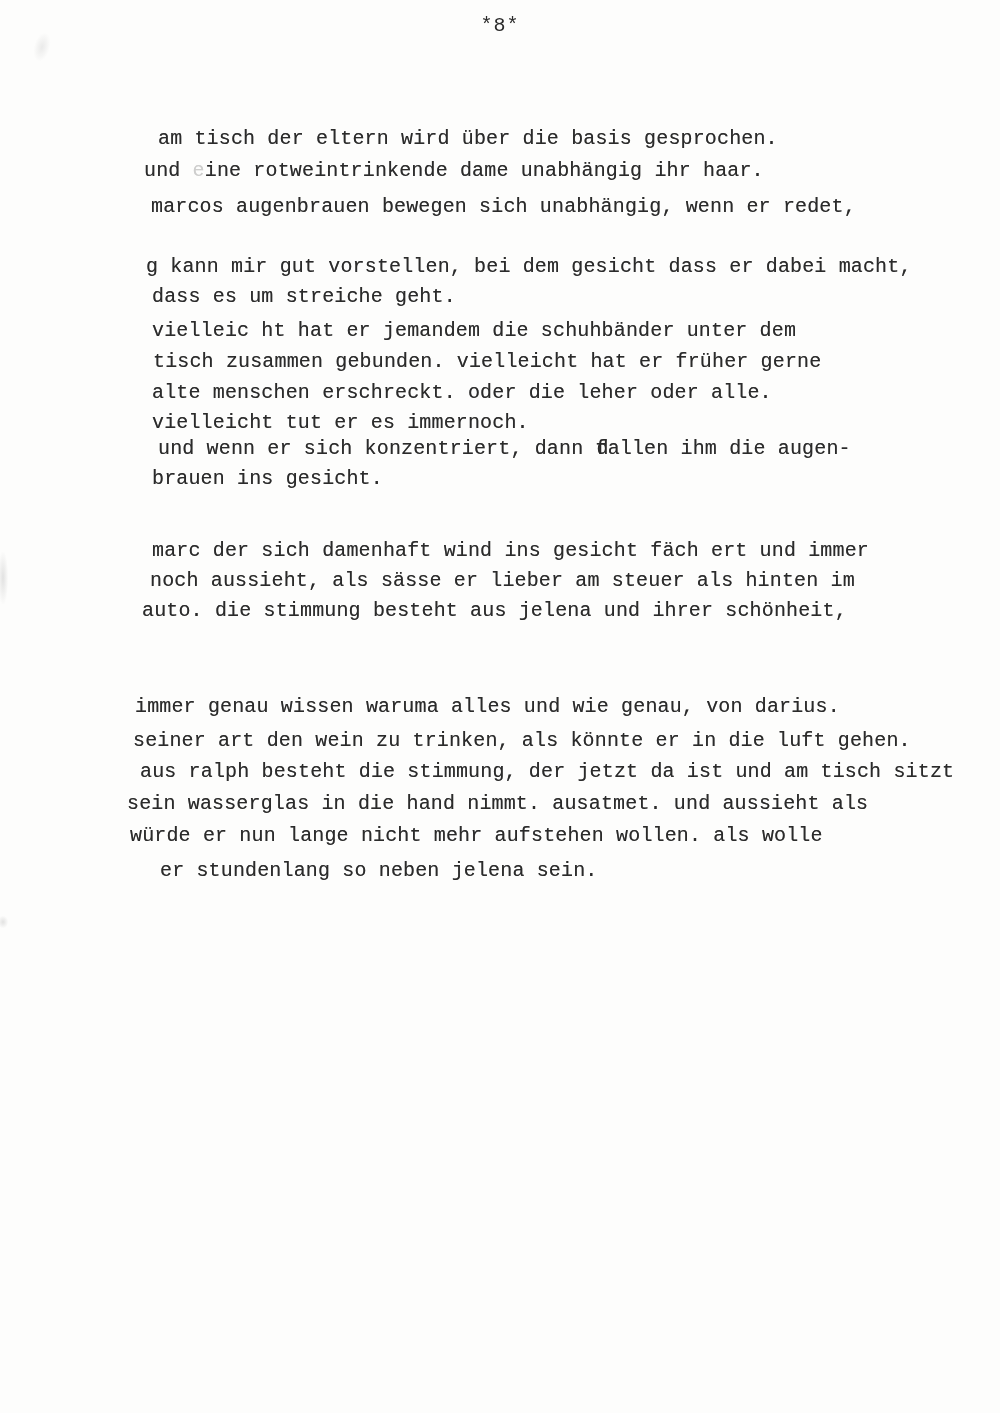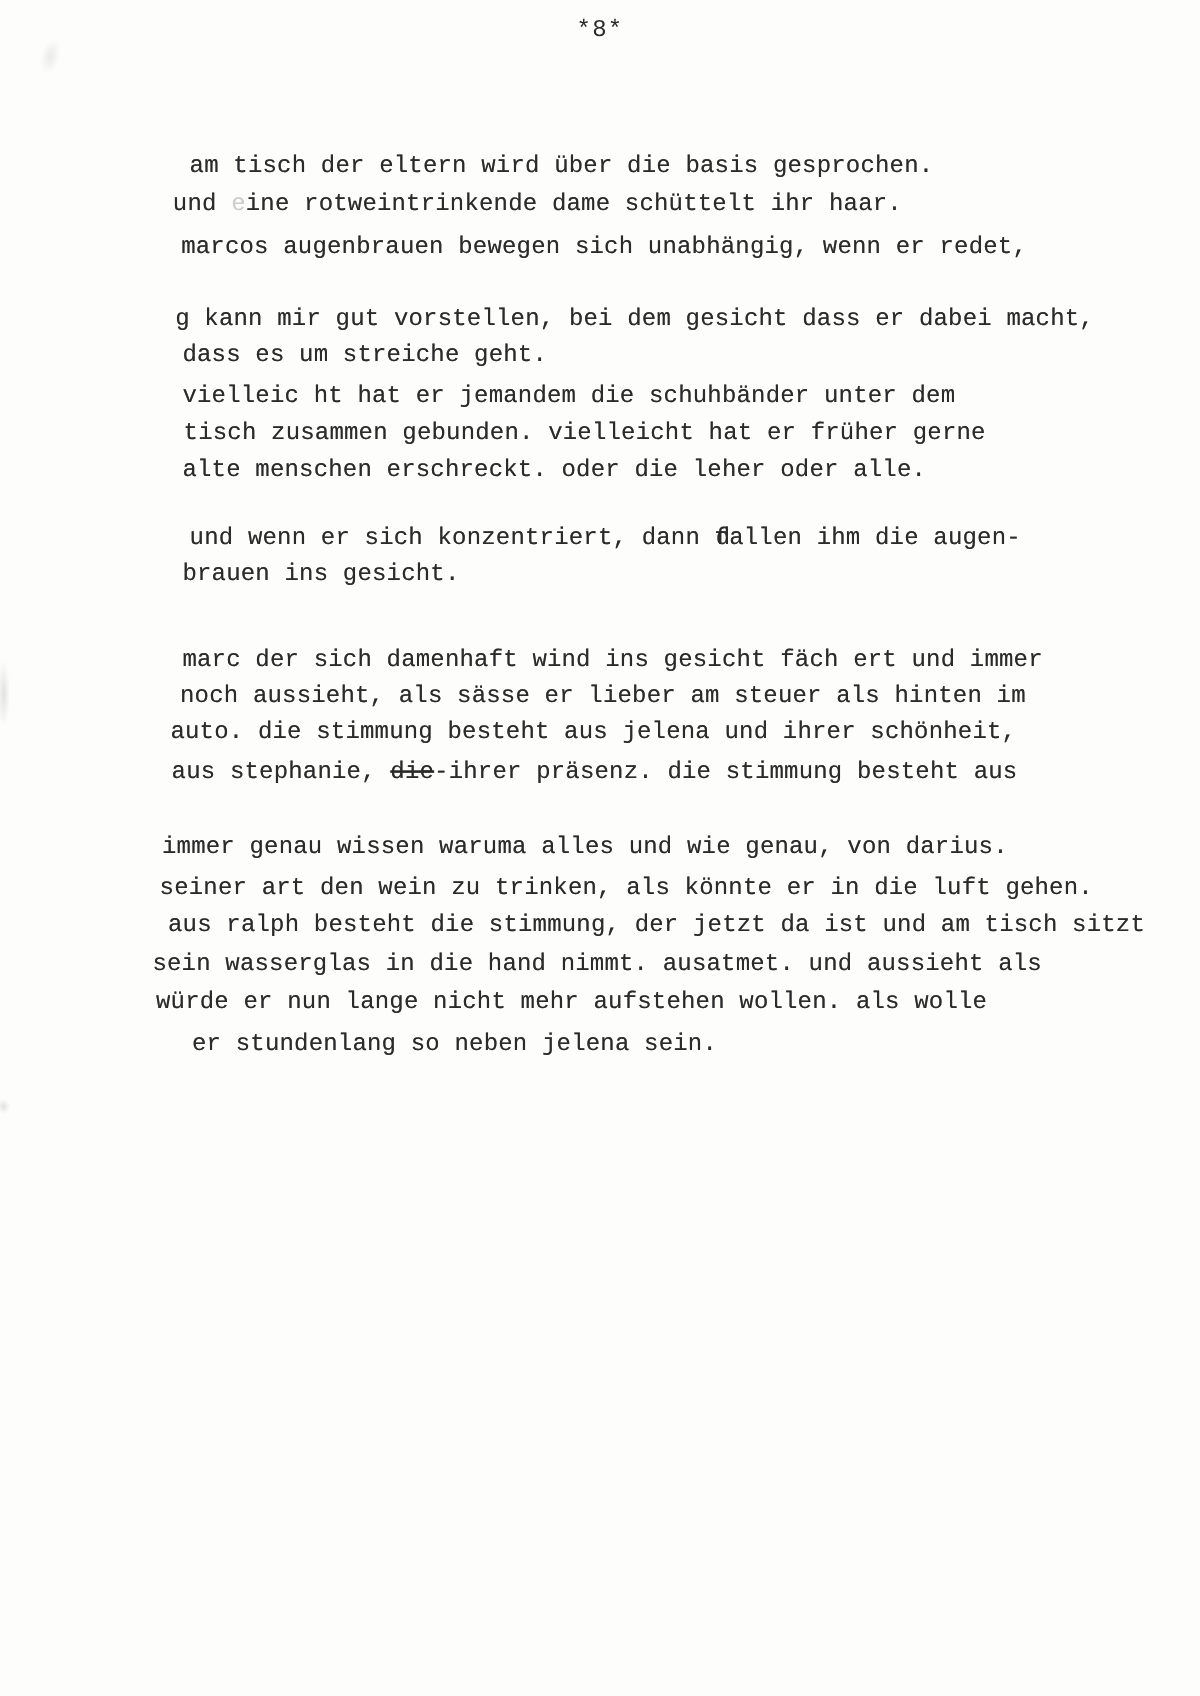--- a/index.html
+++ b/index.html
@@ -74,39 +74,39 @@
 <div class="page">
 
   <div class="smudge smudge-a"></div>
   <div class="smudge smudge-b"></div>
   <div class="smudge smudge-c"></div>
 
   <div class="page-number">*8*</div>
 
   <div class="line" style="top:126px;left:158px">am tisch der eltern wird über die basis gesprochen.</div>
 
-  <div class="line" style="top:158px;left:144px"><span>und </span><span class="faint">e</span><span>ine rotweintrinkende dame schüttelt ihr haar.</span></div>
+  <div class="line" style="top:158px;left:144px"><span>und </span><span class="faint">e</span><span>ine rotweintrinkende dame unabhängig ihr haar.</span></div>
 
   <div class="line" style="top:194px;left:151px">marcos augenbrauen bewegen sich unabhängig, wenn er redet,</div>
   <div class="line" style="top:254px;left:146px">g kann mir gut vorstellen, bei dem gesicht dass er dabei macht,</div>
   <div class="line" style="top:284px;left:152px">dass es um streiche geht.</div>
 
   <div class="line" style="top:318px;left:152px">vielleic ht hat er jemandem die schuhbänder unter dem</div>
   <div class="line" style="top:349px;left:153px">tisch zusammen gebunden. vielleicht hat er früher gerne</div>
   <div class="line" style="top:380px;left:152px">alte menschen erschreckt. oder die leher oder alle.</div>
+  <div class="line" style="top:410px;left:152px">vielleicht tut er es immernoch.</div>
 
   <div class="line" style="top:436px;left:158px"><span>und wenn er sich konzentriert, dann </span><span class="ovr"><span>f</span><span class="ovr2">d</span></span><span>allen ihm die augen-</span></div>
 
   <div class="line" style="top:466px;left:152px">brauen ins gesicht.</div>
 
   <div class="line" style="top:538px;left:152px">marc der sich damenhaft wind ins gesicht fäch ert und immer</div>
   <div class="line" style="top:568px;left:150px">noch aussieht, als sässe er lieber am steuer als hinten im</div>
   <div class="line" style="top:598px;left:142px">auto. die stimmung besteht aus jelena und ihrer schönheit,</div>
 
-  <div class="line" style="top:631px;left:143px"><span>aus stephanie, </span><span class="struck">die</span><span>-ihrer präsenz. die stimmung besteht aus</span></div>
 
   <div class="line" style="top:694px;left:135px">immer genau wissen waruma alles und wie genau, von darius.</div>
   <div class="line" style="top:728px;left:133px">seiner art den wein zu trinken, als könnte er in die luft gehen.</div>
   <div class="line" style="top:759px;left:140px">aus ralph besteht die stimmung, der jetzt da ist und am tisch sitzt</div>
   <div class="line" style="top:791px;left:127px">sein wasserglas in die hand nimmt. ausatmet. und aussieht als</div>
   <div class="line" style="top:858px;left:160px">er stundenlang so neben jelena sein.</div>
   <div class="line" style="top:823px;left:130px">würde er nun lange nicht mehr aufstehen wollen. als wolle</div>
 
 </div>
 

